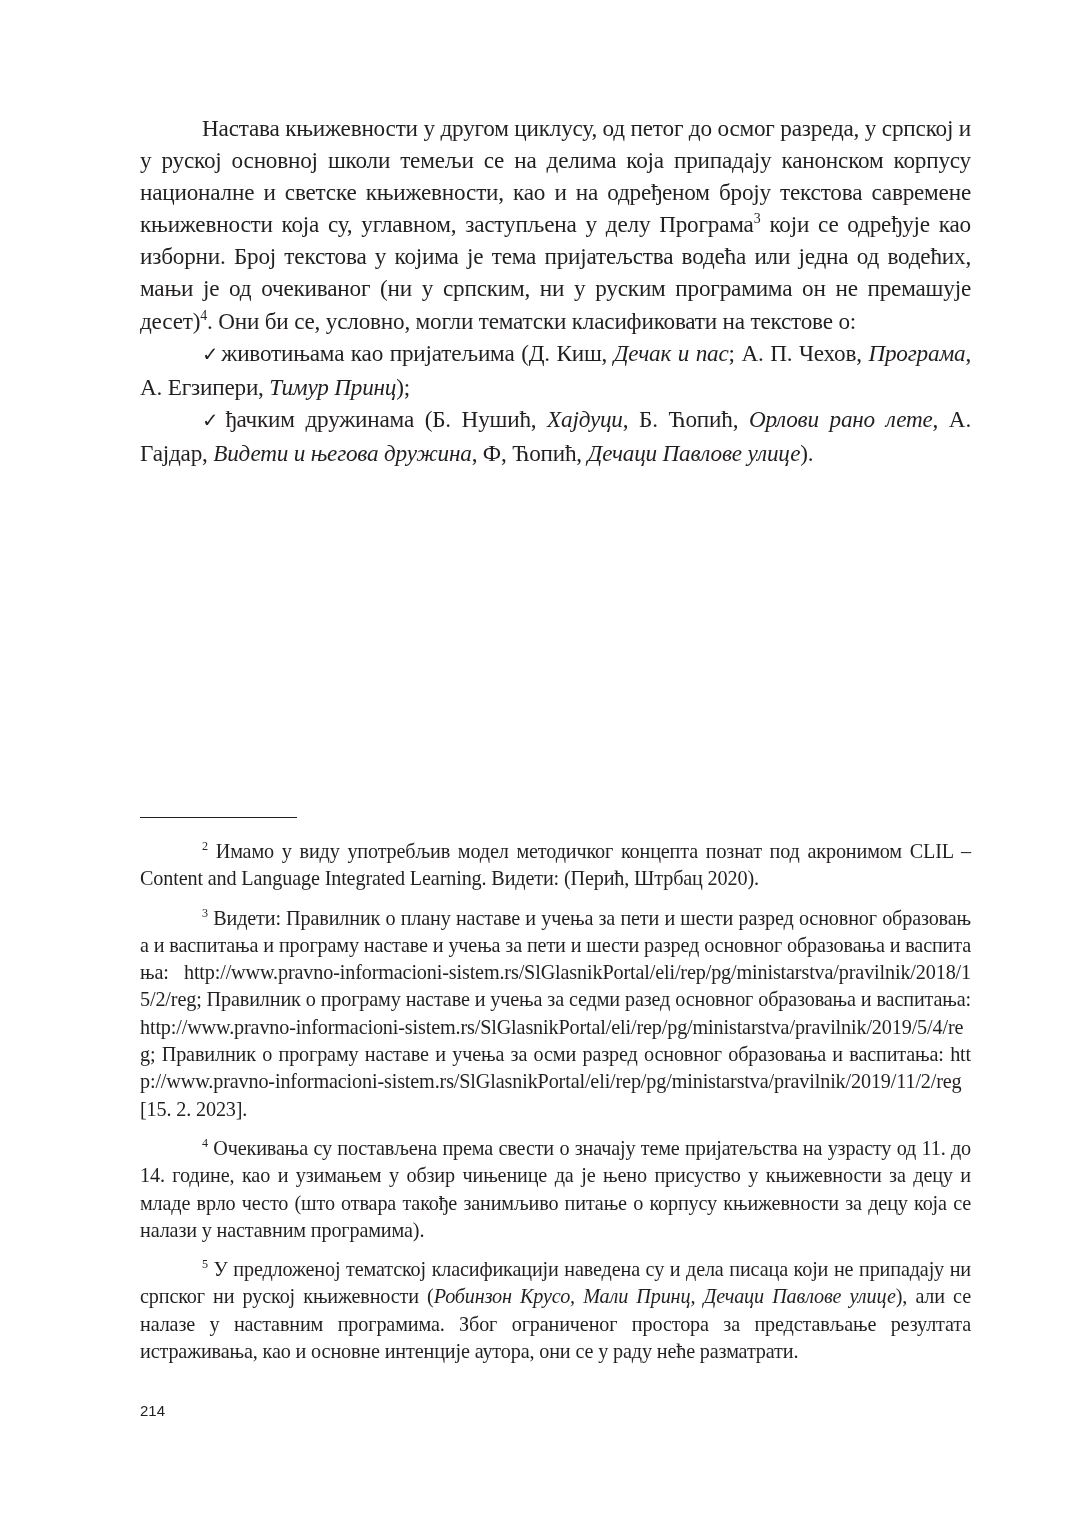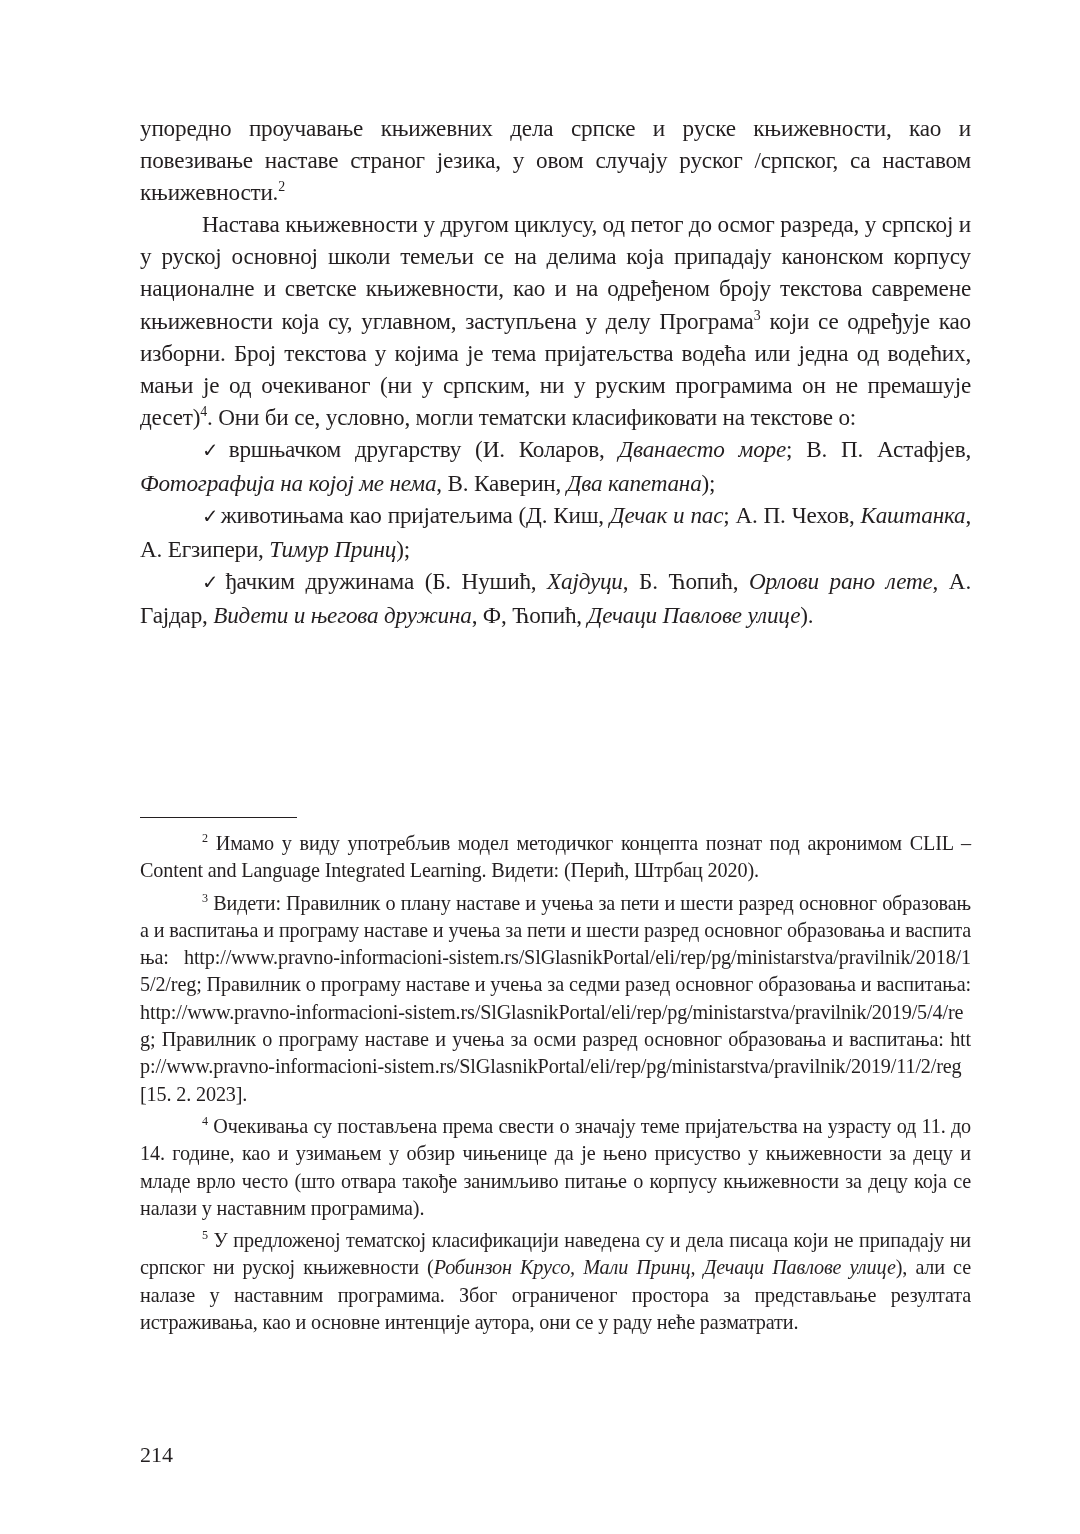--- a/index.html
+++ b/index.html
@@ -6,33 +6,31 @@
   body { width: 1080px; height: 1534px; position: relative; overflow: hidden; color: #231f20; }
   .page { position: absolute; left: 140px; top: 112px; width: 831px; }
   .main { font-family: "Liberation Serif", "DejaVu Serif", serif; font-size: 23.2px; line-height: 32.1px; text-align: justify; letter-spacing: -0.2px; }
   .main p { margin: 0; }
   .indent { text-indent: 62px; }
   sup { font-size: 0.6em; line-height: 0; vertical-align: 0.65em; }
   i { font-style: italic; }
   .check { font-family: "DejaVu Sans", sans-serif; font-size: 0.85em; margin-right: 2px; }
   .rule { position: absolute; left: 140px; top: 817px; width: 157px; height: 1px; background: #231f20; }
   .notes { position: absolute; left: 140px; top: 826px; width: 831px; font-family: "Liberation Serif", "DejaVu Serif", serif; font-size: 20.2px; line-height: 27.3px; text-align: justify; letter-spacing: -0.15px; }
-  .notes p { margin: 4px 0 5px 0; text-indent: 62px; }
+  .notes p { margin: 12px 0 5px 0; text-indent: 62px; }
   .url { word-break: break-all; }
-  .pagenum { position: absolute; left: 140px; top: 1442px; font-family: Liberation Serif, serif; font-size: 22px; }
+  .pagenum { position: absolute; left: 140px; top: 1402px; font-family: Liberation Sans, sans-serif; font-size: 15px; }
 </style>
 </head>
 <body>
 
 <div class="page main">
-  <p><span>упоредно проучавање књижевних дела српске и руске књижевности, као и повезивање наставе страног језика, у овом случају руског /српског, са наставом књижевности.</span><sup>2</sup></p>
   <p class="indent"><span>Настава књижевности у другом циклусу, од петог до осмог разреда, у српској и у руској основној школи темељи се на делима која припадају канонском корпусу националне и светске књижевности, као и на одређеном броју текстова савремене књижевности која су, углавном, заступљена у делу Програма</span><sup>3</sup><span> који се одређује као изборни. Број текстова у којима је тема пријатељства водећа или једна од водећих, мањи је од очекиваног (ни у српским, ни у руским програмима он не премашује десет)</span><sup>4</sup><span>. Они би се, условно, могли тематски класификовати на текстове о:</span></p>
   <div id="list-container">
-      <p class="indent"><span class="check">✓</span><span>вршњачком другарству (И. Коларов, </span><i>Дванаесто море</i><span>; В. П. Астафјев, </span><i>Фотографија на којој ме нема</i><span>, В. Каверин, </span><i>Два капетана</i><span>);</span></p>
-      <p class="indent"><span class="check">✓</span><span>животињама као пријатељима (Д. Киш, </span><i>Дечак и пас</i><span>; А. П. Чехов, </span><i>Каштанка</i><span>, А. Егзипери, </span><i>Тимур Принц</i><span>);</span></p>
+      <p class="indent"><span class="check">✓</span><span>животињама као пријатељима (Д. Киш, </span><i>Дечак и пас</i><span>; А. П. Чехов, </span><i>Програма</i><span>, А. Егзипери, </span><i>Тимур Принц</i><span>);</span></p>
       <p class="indent"><span class="check">✓</span><span>ђачким дружинама (Б. Нушић, </span><i>Хајдуци</i><span>, Б. Ћопић, </span><i>Орлови рано лете</i><span>, А. Гајдар, </span><i>Видети и његова дружина</i><span>, Ф, Ћопић, </span><i>Дечаци Павлове улице</i><span>).</span></p>
     </div>
 </div>
 
 <div class="rule"></div>
 
 <div class="notes" id="notes-container">
     <p><sup>2</sup> <span>Имамо у виду употребљив модел методичког концепта познат под акронимом CLIL – Content and Language Integrated Learning. Видети: (Перић, Штрбац 2020).</span></p>
     <p class="url"><sup>3</sup> <span>Видети: Правилник о плану наставе и учења за пети и шести разред основног образовања и васпитања и програму наставе и учења за пети и шести разред основног образовања и васпитања: http://www.pravno-informacioni-sistem.rs/SlGlasnikPortal/eli/rep/pg/ministarstva/pravilnik/2018/15/2/reg; Правилник о програму наставе и учења за седми разед основног образовања и васпитања: http://www.pravno-informacioni-sistem.rs/SlGlasnikPortal/eli/rep/pg/ministarstva/pravilnik/2019/5/4/reg; Правилник о програму наставе и учења за осми разред основног образовања и васпитања: http://www.pravno-informacioni-sistem.rs/SlGlasnikPortal/eli/rep/pg/ministarstva/pravilnik/2019/11/2/reg [15. 2. 2023].</span></p>
     <p><sup>4</sup> <span>Очекивања су постављена према свести о значају теме пријатељства на узрасту од 11. до 14. године, као и узимањем у обзир чињенице да је њено присуство у књижевности за децу и младе врло често (што отвара такође занимљиво питање о корпусу књижевности за децу која се налази у наставним програмима).</span></p>

